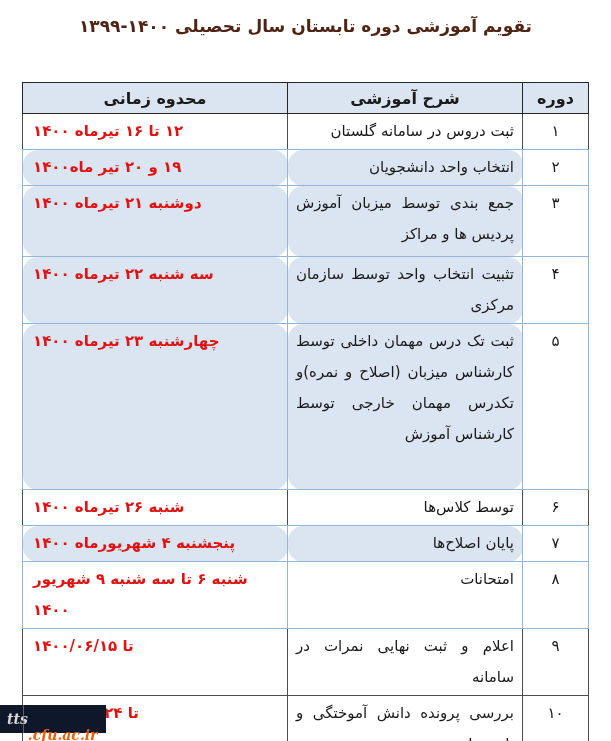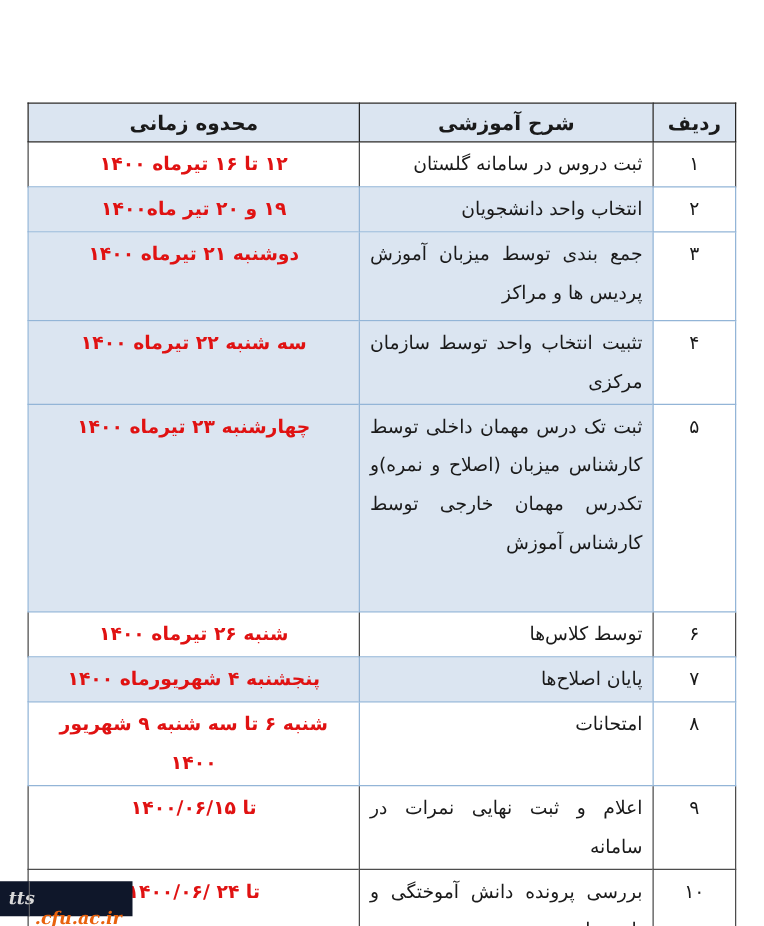--- a/index.html
+++ b/index.html
@@ -37,28 +37,28 @@
     background:var(--row-blue,#dbe5f1);
     font-weight:bold;font-size:16px;text-align:center;vertical-align:middle;
     padding:2px 4px;
     margin-top:45px;
   }
 
   tbody td{vertical-align:top;line-height:31px;padding:2px 8px;background:#fff;}
   tbody td.num{text-align:center;padding:2px 2px;font-size:15px;}
   tbody td.act{text-align:justify;text-align-last:start;}
   tbody td.time{
-    text-align:center;padding:2px 10px;
+    text-align:left;padding:2px 10px;
     color:var(--accent-red,#e01212);font-weight:bold;font-size:15px;
   }
 
   
   tr.shaded td.act, tr.shaded td.time{background:var(--row-blue,#dbe5f1);}
   
-  tr.blueb td{border-color:var(--border-blue,#93b5d7);}
+  tr.blueb td{border-color:var(--border-blue,#93b5d7);border-radius:15px;}
   tr.pre-blue td{border-bottom-color:var(--border-blue,#93b5d7);}
 
   
   tbody tr:nth-child(1){height:35px;}
   tbody tr:nth-child(2){height:35px;}
   tbody tr:nth-child(3){height:71px;}
   tbody tr:nth-child(4){height:65px;}
   tbody tr:nth-child(5){height:166px;}
   tbody tr:nth-child(6){height:31px;}
   tbody tr:nth-child(7){height:33px;}
@@ -80,30 +80,31 @@
   .watermark::after{
     content:"";position:absolute;left:23px;top:0;bottom:0;width:1px;
     background:rgba(120,120,120,.75);
   }
 </style>
 </head>
 <body>
 
 <div class="page">
 
+  <div class="doc-title">تقویم آموزشی دوره تابستان سال تحصیلی ۱۴۰۰-۱۳۹۹</div>
 
   <table class="cal" dir="rtl">
     <colgroup>
       <col class="c-num">
       <col class="c-act">
       <col class="c-time">
     </colgroup>
     <thead>
       <tr>
-        <th>ردیف</th>
+        <th>دوره</th>
         <th>شرح آموزشی</th>
         <th>محدوه زمانی</th>
       </tr>
     </thead>
     <tbody id="cal-body">
         <tr class="pre-blue">
           <td class="num">۱</td>
           <td class="act">ثبت دروس در سامانه گلستان</td>
           <td class="time">۱۲ تا ۱۶ تیرماه ۱۴۰۰</td>
         </tr>

